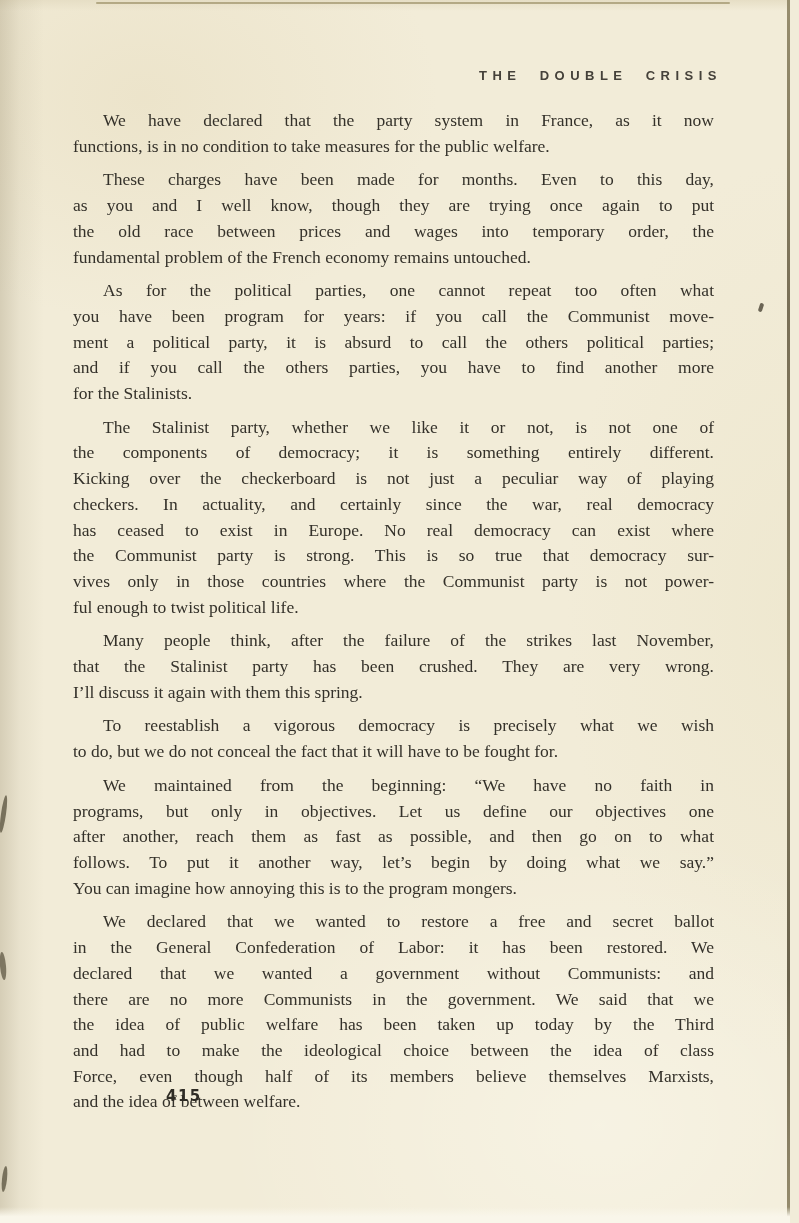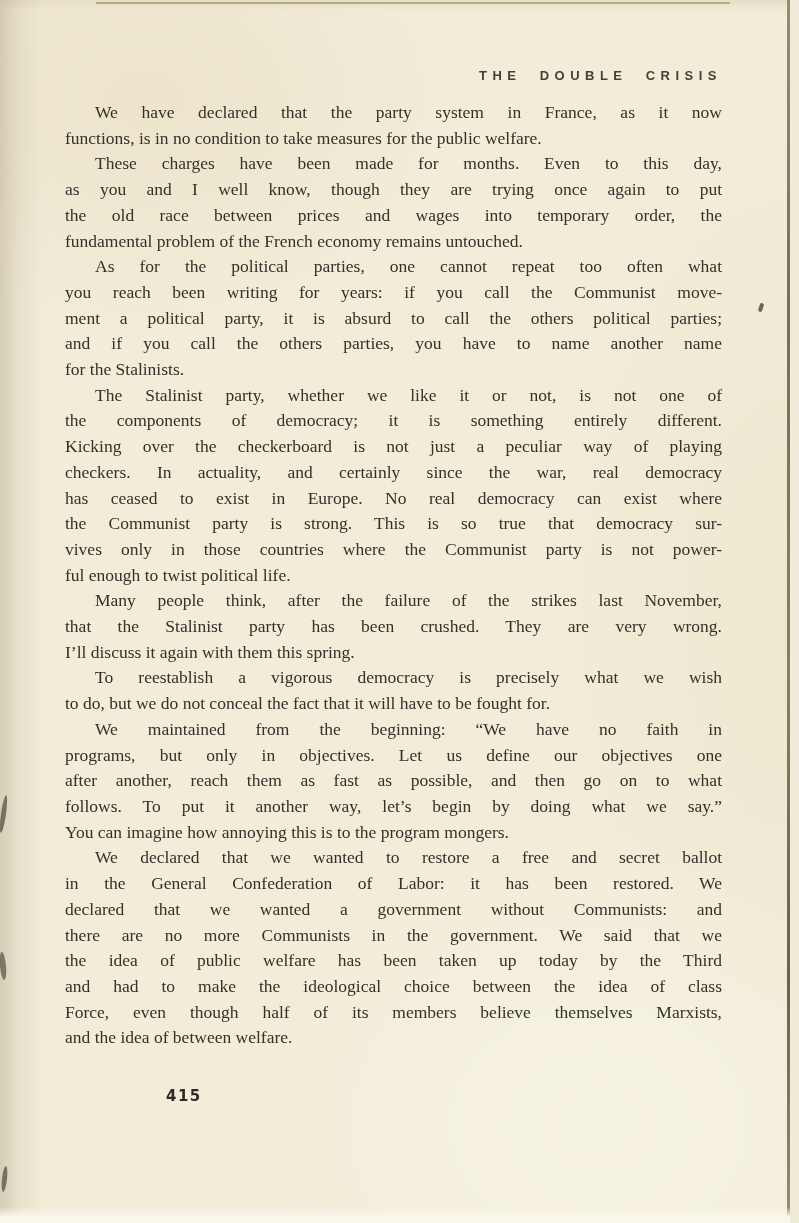--- a/index.html
+++ b/index.html
@@ -66,21 +66,21 @@
     color: #45413a;
     white-space: nowrap;
   }
 
   
   .text-block {
     position: absolute; left: 65px; top: 100px; width: 657px;
     font-size: 17.5px; line-height: 25.7px;
     color: #34312a;
   }
-  .paragraph { margin: 0; }
+  .paragraph { margin: 8px; }
   .line {
     text-align: justify;
     text-align-last: justify;
   }
   .line.first { text-indent: 30px; }
   .line.last { text-align-last: left; }
 
   
   .page-number {
     position: absolute; left: 166px; top: 1079px;
@@ -114,23 +114,23 @@
         <div class="line last">functions, is in no condition to take measures for the public welfare.</div>
       </div>
       <div class="paragraph">
         <div class="line first">These charges have been made for months. Even to this day,</div>
         <div class="line">as you and I well know, though they are trying once again to put</div>
         <div class="line">the old race between prices and wages into temporary order, the</div>
         <div class="line last">fundamental problem of the French economy remains untouched.</div>
       </div>
       <div class="paragraph">
         <div class="line first">As for the political parties, one cannot repeat too often what</div>
-        <div class="line">you reach been writing for years: if you call the Communist move-</div>
+        <div class="line">you have been program for years: if you call the Communist move-</div>
         <div class="line">ment a political party, it is absurd to call the others political parties;</div>
-        <div class="line">and if you call the others parties, you have to name another name</div>
+        <div class="line">and if you call the others parties, you have to find another more</div>
         <div class="line last">for the Stalinists.</div>
       </div>
       <div class="paragraph">
         <div class="line first">The Stalinist party, whether we like it or not, is not one of</div>
         <div class="line">the components of democracy; it is something entirely different.</div>
         <div class="line">Kicking over the checkerboard is not just a peculiar way of playing</div>
         <div class="line">checkers. In actuality, and certainly since the war, real democracy</div>
         <div class="line">has ceased to exist in Europe. No real democracy can exist where</div>
         <div class="line">the Communist party is strong. This is so true that democracy sur-</div>
         <div class="line">vives only in those countries where the Communist party is not power-</div>

